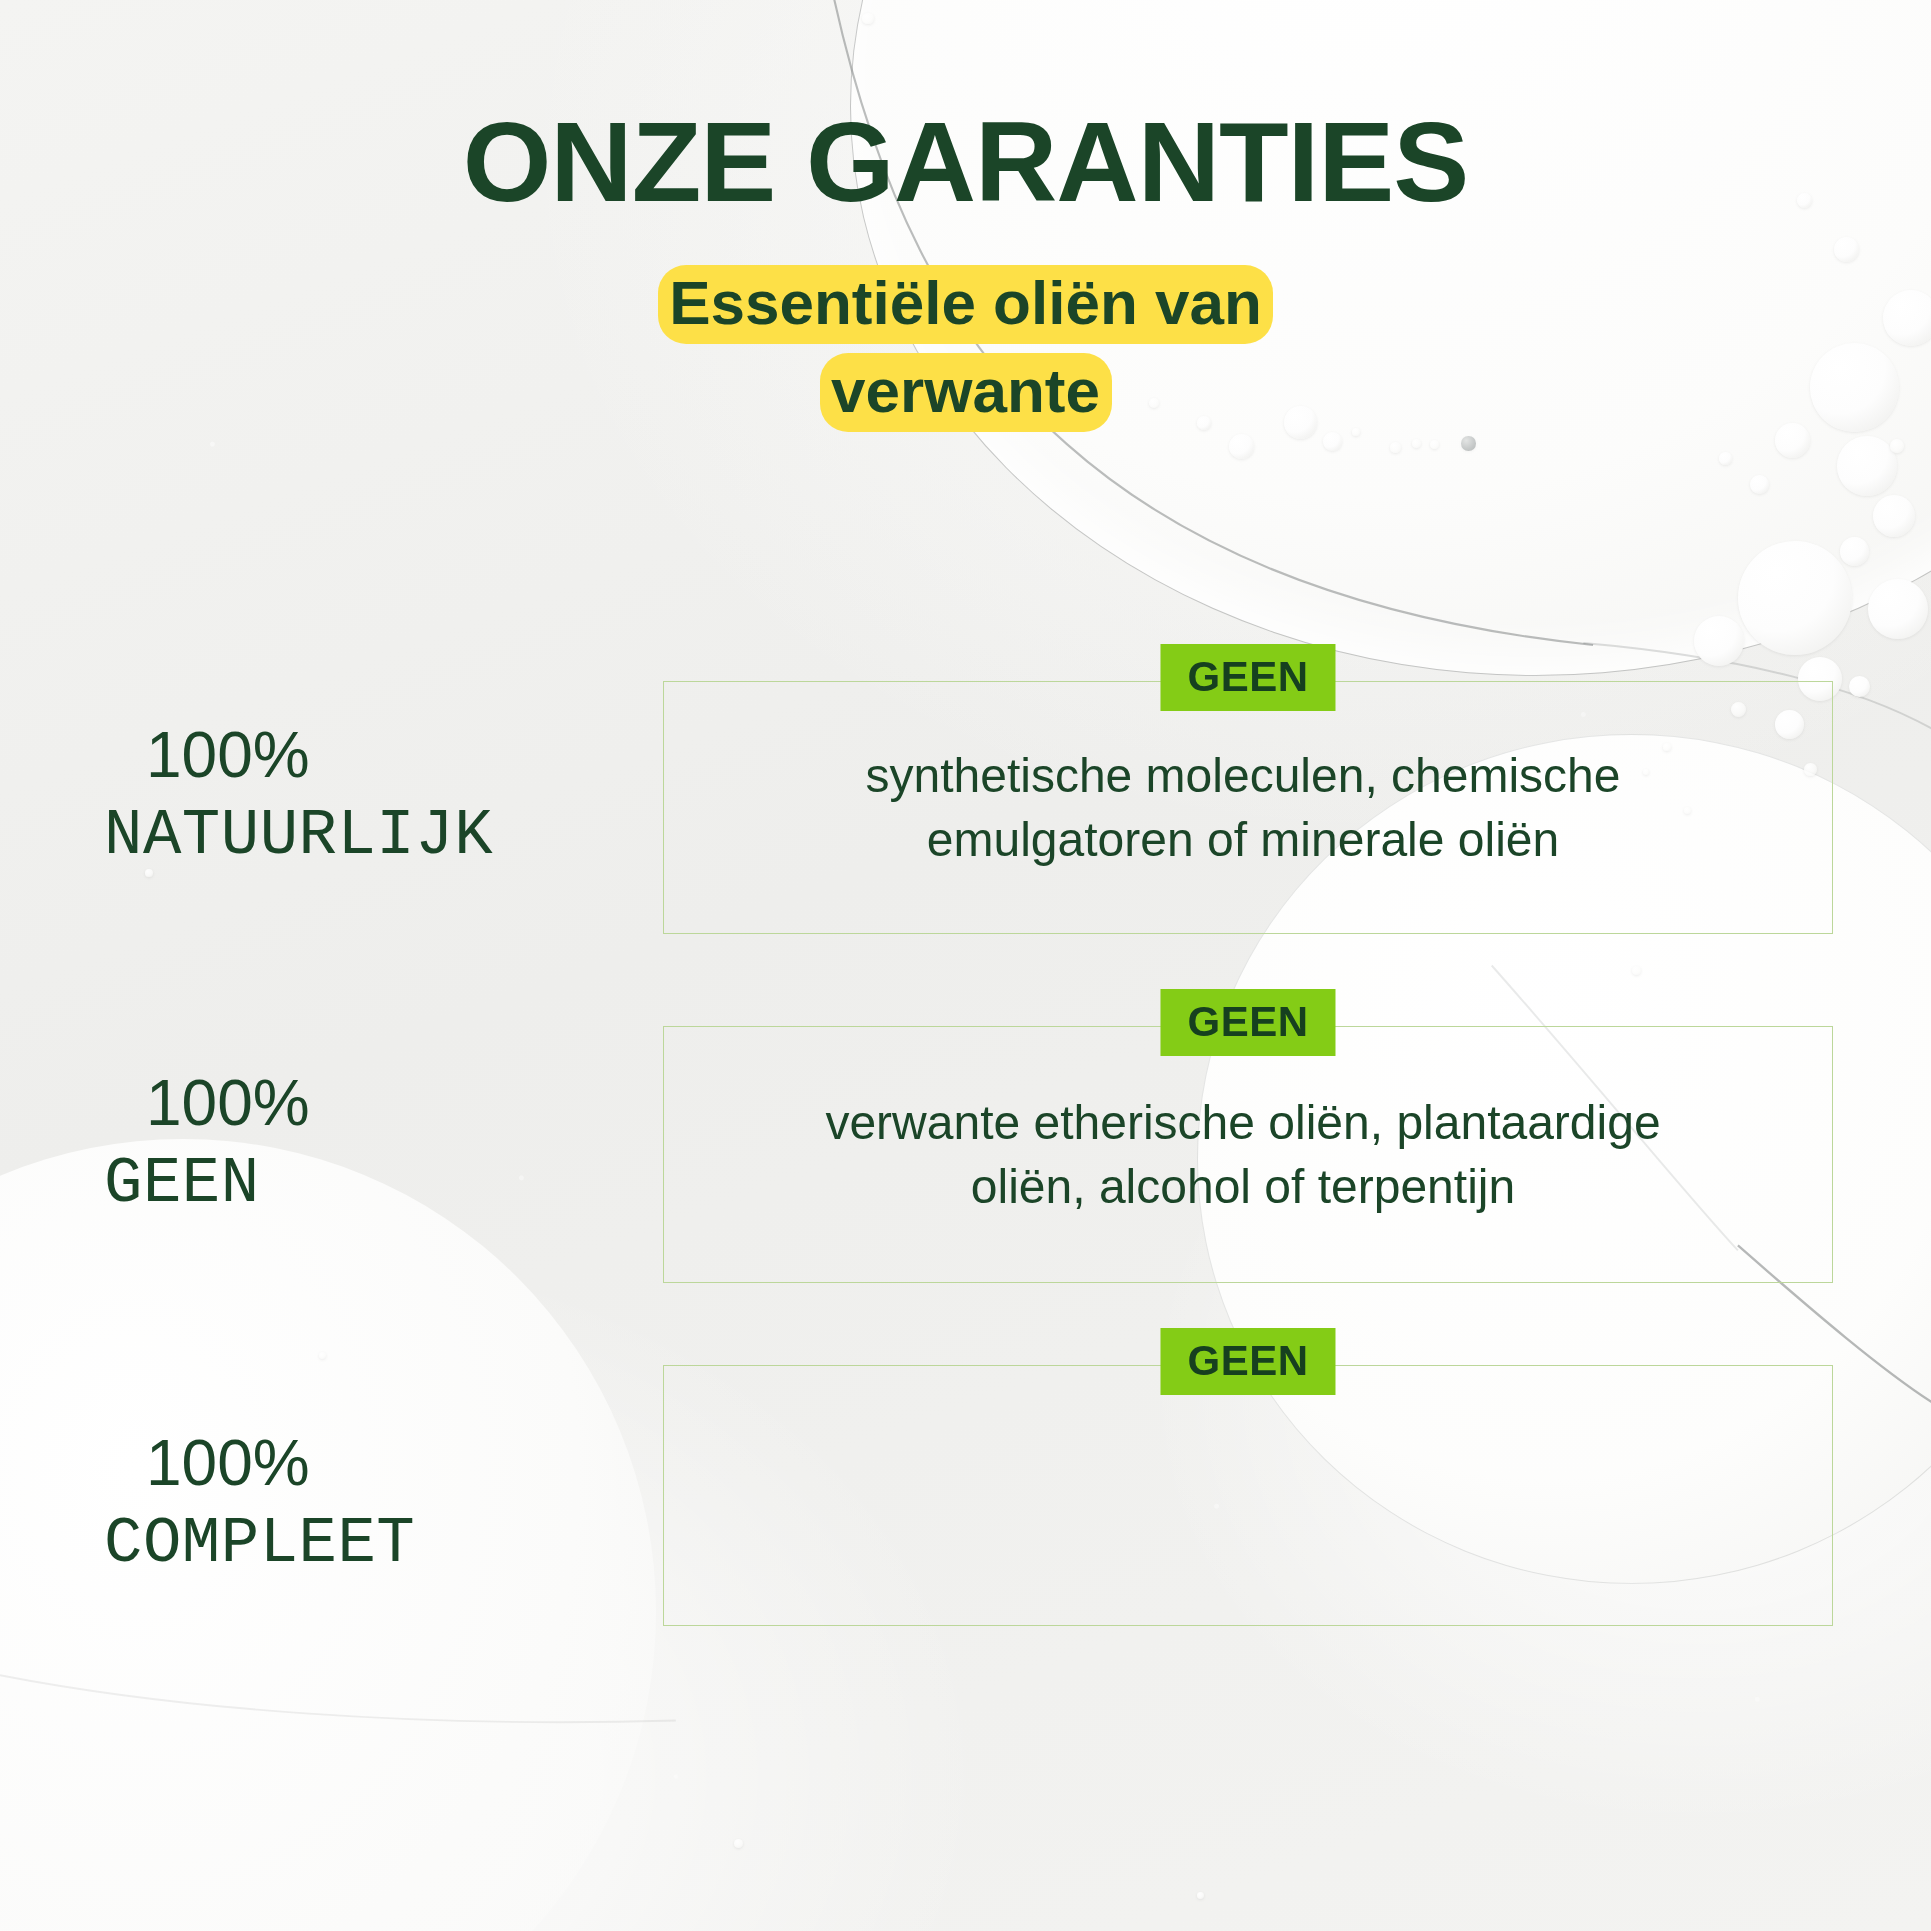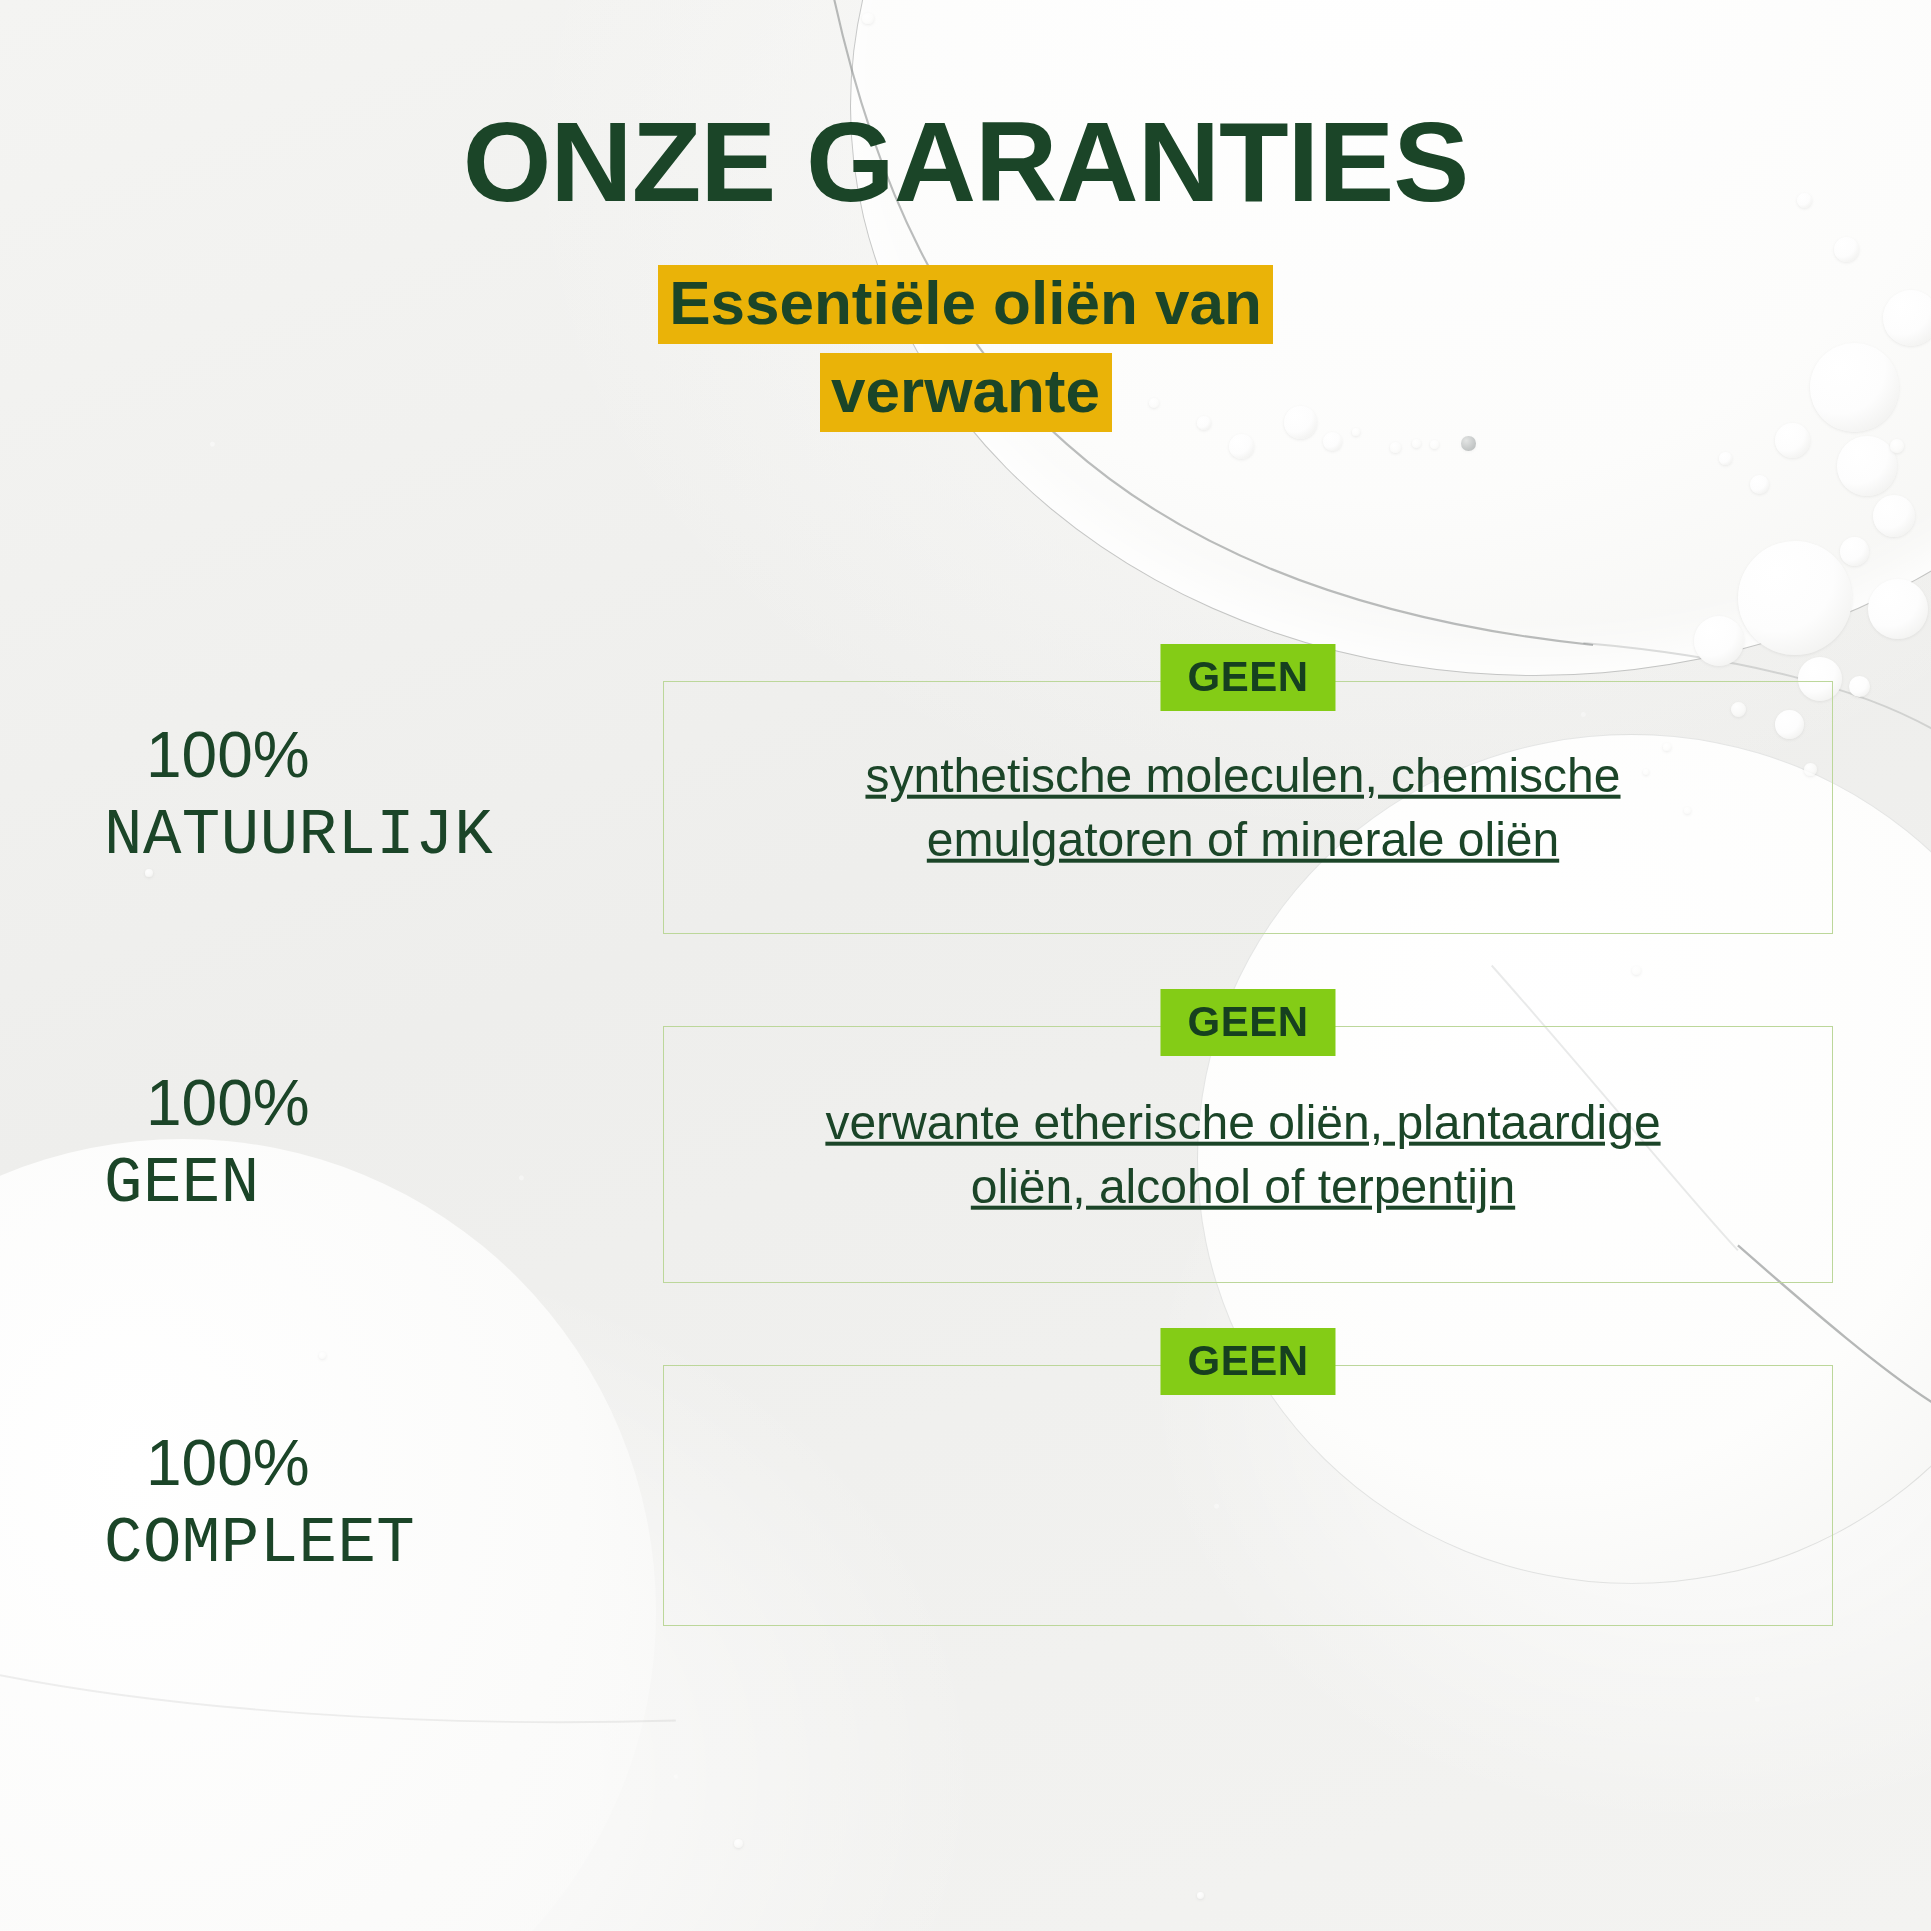--- a/index.html
+++ b/index.html
@@ -73,23 +73,23 @@
     color:#1b4528; line-height:1.02;
     text-transform:uppercase;
   }
   .subhead{
     position:absolute; left:0; right:0; top:259px;
     text-align:center;
     font-size:62px; font-weight:700; line-height:1.42;
     color:#1b4528;
   }
   .subhead .hl{
-    background:#eab308;
+    background:#fde047;
     padding:2.9px 11.6px 6.8px 11.6px;
-    box-decoration-break:clone; -webkit-box-decoration-break:clone;
+    box-decoration-break:clone;border-radius:28px; -webkit-box-decoration-break:clone;
   }
 
   
   .row{ position:absolute; left:0; width:1931px; }
   .row-1{ top:618px; }
   .row-2{ top:966px; }
   .row-3{ top:1305px; }
 
   .claim{
     position:absolute; left:104px; top:0;
@@ -113,21 +113,20 @@
   .panel-2{ top:60px; height:257px; }
   .panel-3{ top:60px; height:261px; }
 
   .panel-body{
     position:absolute; left:0; right:10px; top:50%;
     transform:translateY(-50%);
     text-align:center;
     font-size:48px; line-height:1.34;
     color:#1b4528;
     padding:0 35px;
-    text-decoration:underline;
   }
   .panel-3 .panel-body{ font-size:47px; }
 
   .badge{
     position:absolute; top:-38px; left:50%;
     transform:translateX(-50%);
     background:#84cc16;
     color:#16401f;
     font-size:42px; font-weight:700; letter-spacing:0.5px;
     padding:11.6px 27px 13.5px 27px;

